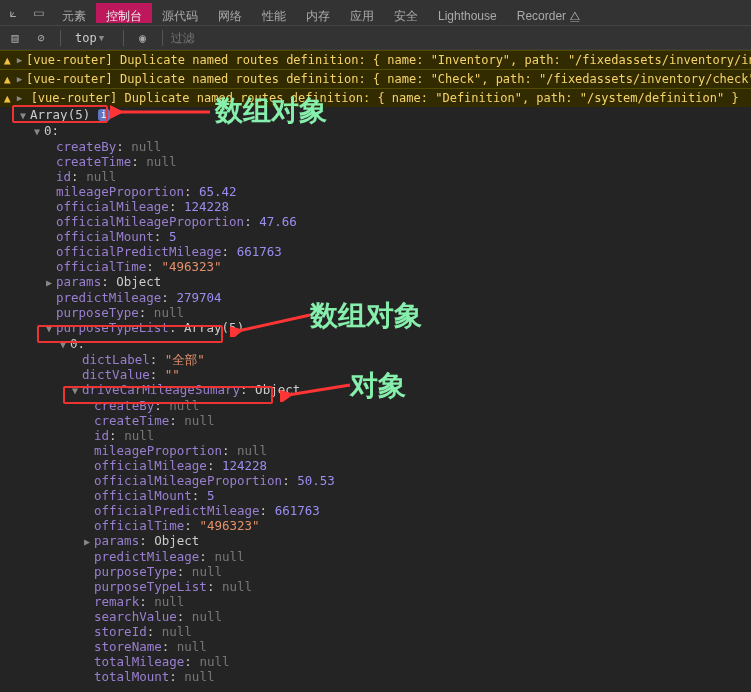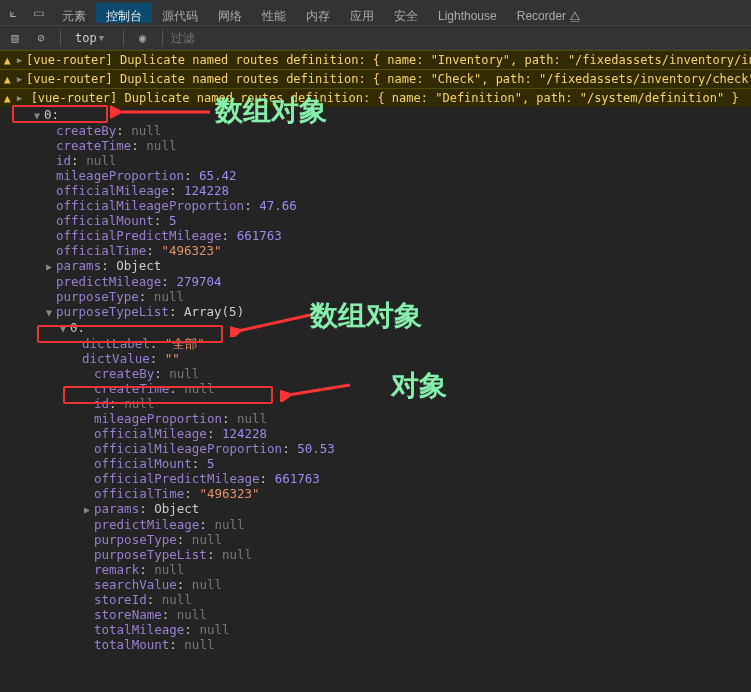--- a/index.html
+++ b/index.html
@@ -26,21 +26,21 @@
     color: #aaa;
   }
   .tab {
     padding: 0 10px;
     height: 20px;
     line-height: 26px;
     color: #aaa;
     cursor: pointer;
   }
   .tab.active {
-    background: #0c4a6e;
+    background: #be185d;
     color: #eee;
   }
   .toolbar {
     display: flex;
     align-items: center;
     height: 24px;
     background: #333;
     border-bottom: 1px solid #3a3a3a;
     padding: 0 4px;
     gap: 4px;
@@ -181,20 +181,21 @@
   <span>[vue-router] Duplicate named routes definition: { name: "Check", path: "/fixedassets/inventory/check" }</span>
 </div>
 <div class="warn-row">
   <span class="warn-icon">▲</span>
   <span class="tri">▶</span>
   <span>[vue-router] Duplicate named routes definition: { name: "Definition", path: "/system/definition" }</span>
 </div>
 
 <div class="console-area">
 
+  <div class="line"><span class="pad" style="width:14px"></span><span class="tri">▼</span><span class="objword">Array(5)</span> <span class="info-badge">i</span></div>
 
   <div class="line"><span class="pad" style="width:28px"></span><span class="tri">▼</span><span class="objword">0:</span></div>
 
   <div class="line"><span class="pad" style="width:50px"></span><span class="key">createBy</span>: <span class="null">null</span></div>
   <div class="line"><span class="pad" style="width:50px"></span><span class="key">createTime</span>: <span class="null">null</span></div>
   <div class="line"><span class="pad" style="width:50px"></span><span class="key">id</span>: <span class="null">null</span></div>
   <div class="line"><span class="pad" style="width:50px"></span><span class="key">mileageProportion</span>: <span class="num">65.42</span></div>
   <div class="line"><span class="pad" style="width:50px"></span><span class="key">officialMileage</span>: <span class="num">124228</span></div>
   <div class="line"><span class="pad" style="width:50px"></span><span class="key">officialMileageProportion</span>: <span class="num">47.66</span></div>
   <div class="line"><span class="pad" style="width:50px"></span><span class="key">officialMount</span>: <span class="num">5</span></div>
@@ -203,20 +204,21 @@
   <div class="line"><span class="pad" style="width:40px"></span><span class="tri">▶</span><span class="key">params</span>: <span class="objword">Object</span></div>
   <div class="line"><span class="pad" style="width:50px"></span><span class="key">predictMileage</span>: <span class="num">279704</span></div>
   <div class="line"><span class="pad" style="width:50px"></span><span class="key">purposeType</span>: <span class="null">null</span></div>
 
   <div class="line"><span class="pad" style="width:40px"></span><span class="tri">▼</span><span class="key">purposeTypeList</span>: <span class="objword">Array(5)</span></div>
 
   <div class="line"><span class="pad" style="width:54px"></span><span class="tri">▼</span><span class="objword">0:</span></div>
   <div class="line"><span class="pad" style="width:76px"></span><span class="key">dictLabel</span>: <span class="str">"全部"</span></div>
   <div class="line"><span class="pad" style="width:76px"></span><span class="key">dictValue</span>: <span class="str">""</span></div>
 
+  <div class="line"><span class="pad" style="width:66px"></span><span class="tri">▼</span><span class="key">driveCarMileageSumary</span>: <span class="objword">Object</span></div>
 
   <div class="line"><span class="pad" style="width:88px"></span><span class="key">createBy</span>: <span class="null">null</span></div>
   <div class="line"><span class="pad" style="width:88px"></span><span class="key">createTime</span>: <span class="null">null</span></div>
   <div class="line"><span class="pad" style="width:88px"></span><span class="key">id</span>: <span class="null">null</span></div>
   <div class="line"><span class="pad" style="width:88px"></span><span class="key">mileageProportion</span>: <span class="null">null</span></div>
   <div class="line"><span class="pad" style="width:88px"></span><span class="key">officialMileage</span>: <span class="num">124228</span></div>
   <div class="line"><span class="pad" style="width:88px"></span><span class="key">officialMileageProportion</span>: <span class="num">50.53</span></div>
   <div class="line"><span class="pad" style="width:88px"></span><span class="key">officialMount</span>: <span class="num">5</span></div>
   <div class="line"><span class="pad" style="width:88px"></span><span class="key">officialPredictMileage</span>: <span class="num">661763</span></div>
   <div class="line"><span class="pad" style="width:88px"></span><span class="key">officialTime</span>: <span class="str">"496323"</span></div>
@@ -230,21 +232,21 @@
   <div class="line"><span class="pad" style="width:88px"></span><span class="key">storeName</span>: <span class="null">null</span></div>
   <div class="line"><span class="pad" style="width:88px"></span><span class="key">totalMileage</span>: <span class="null">null</span></div>
   <div class="line"><span class="pad" style="width:88px"></span><span class="key">totalMount</span>: <span class="null">null</span></div>
 
   <div class="redbox" style="left:12px;top:-2px;width:96px;height:18px;"></div>
   <div class="redbox" style="left:37px;top:218px;width:186px;height:18px;"></div>
   <div class="redbox" style="left:63px;top:279px;width:210px;height:18px;"></div>
 
   <div class="ann-text" style="left:215px;top:-15px;">数组对象</div>
   <div class="ann-text" style="left:310px;top:190px;">数组对象</div>
-  <div class="ann-text" style="left:350px;top:260px;margin-left:41px;">对象</div>
+  <div class="ann-text" style="left:350px;top:260px;">对象</div>
 
   <svg class="arrow" style="left:110px;top:-6px;" width="110" height="22">
     <defs>
         <marker id="ah1" markerWidth="8" markerHeight="8" refX="2" refY="4" orient="auto">
           <path d="M8,0 L0,4 L8,8 Z" fill="#ff3434"></path>
         </marker>
       </defs>
     <line x1="100" y1="11" x2="8" y2="11" stroke="#ff3434" stroke-width="3" marker-end="url(#ah1)"></line>
   </svg>
   <svg class="arrow" style="left:230px;top:200px;" width="90" height="30">

